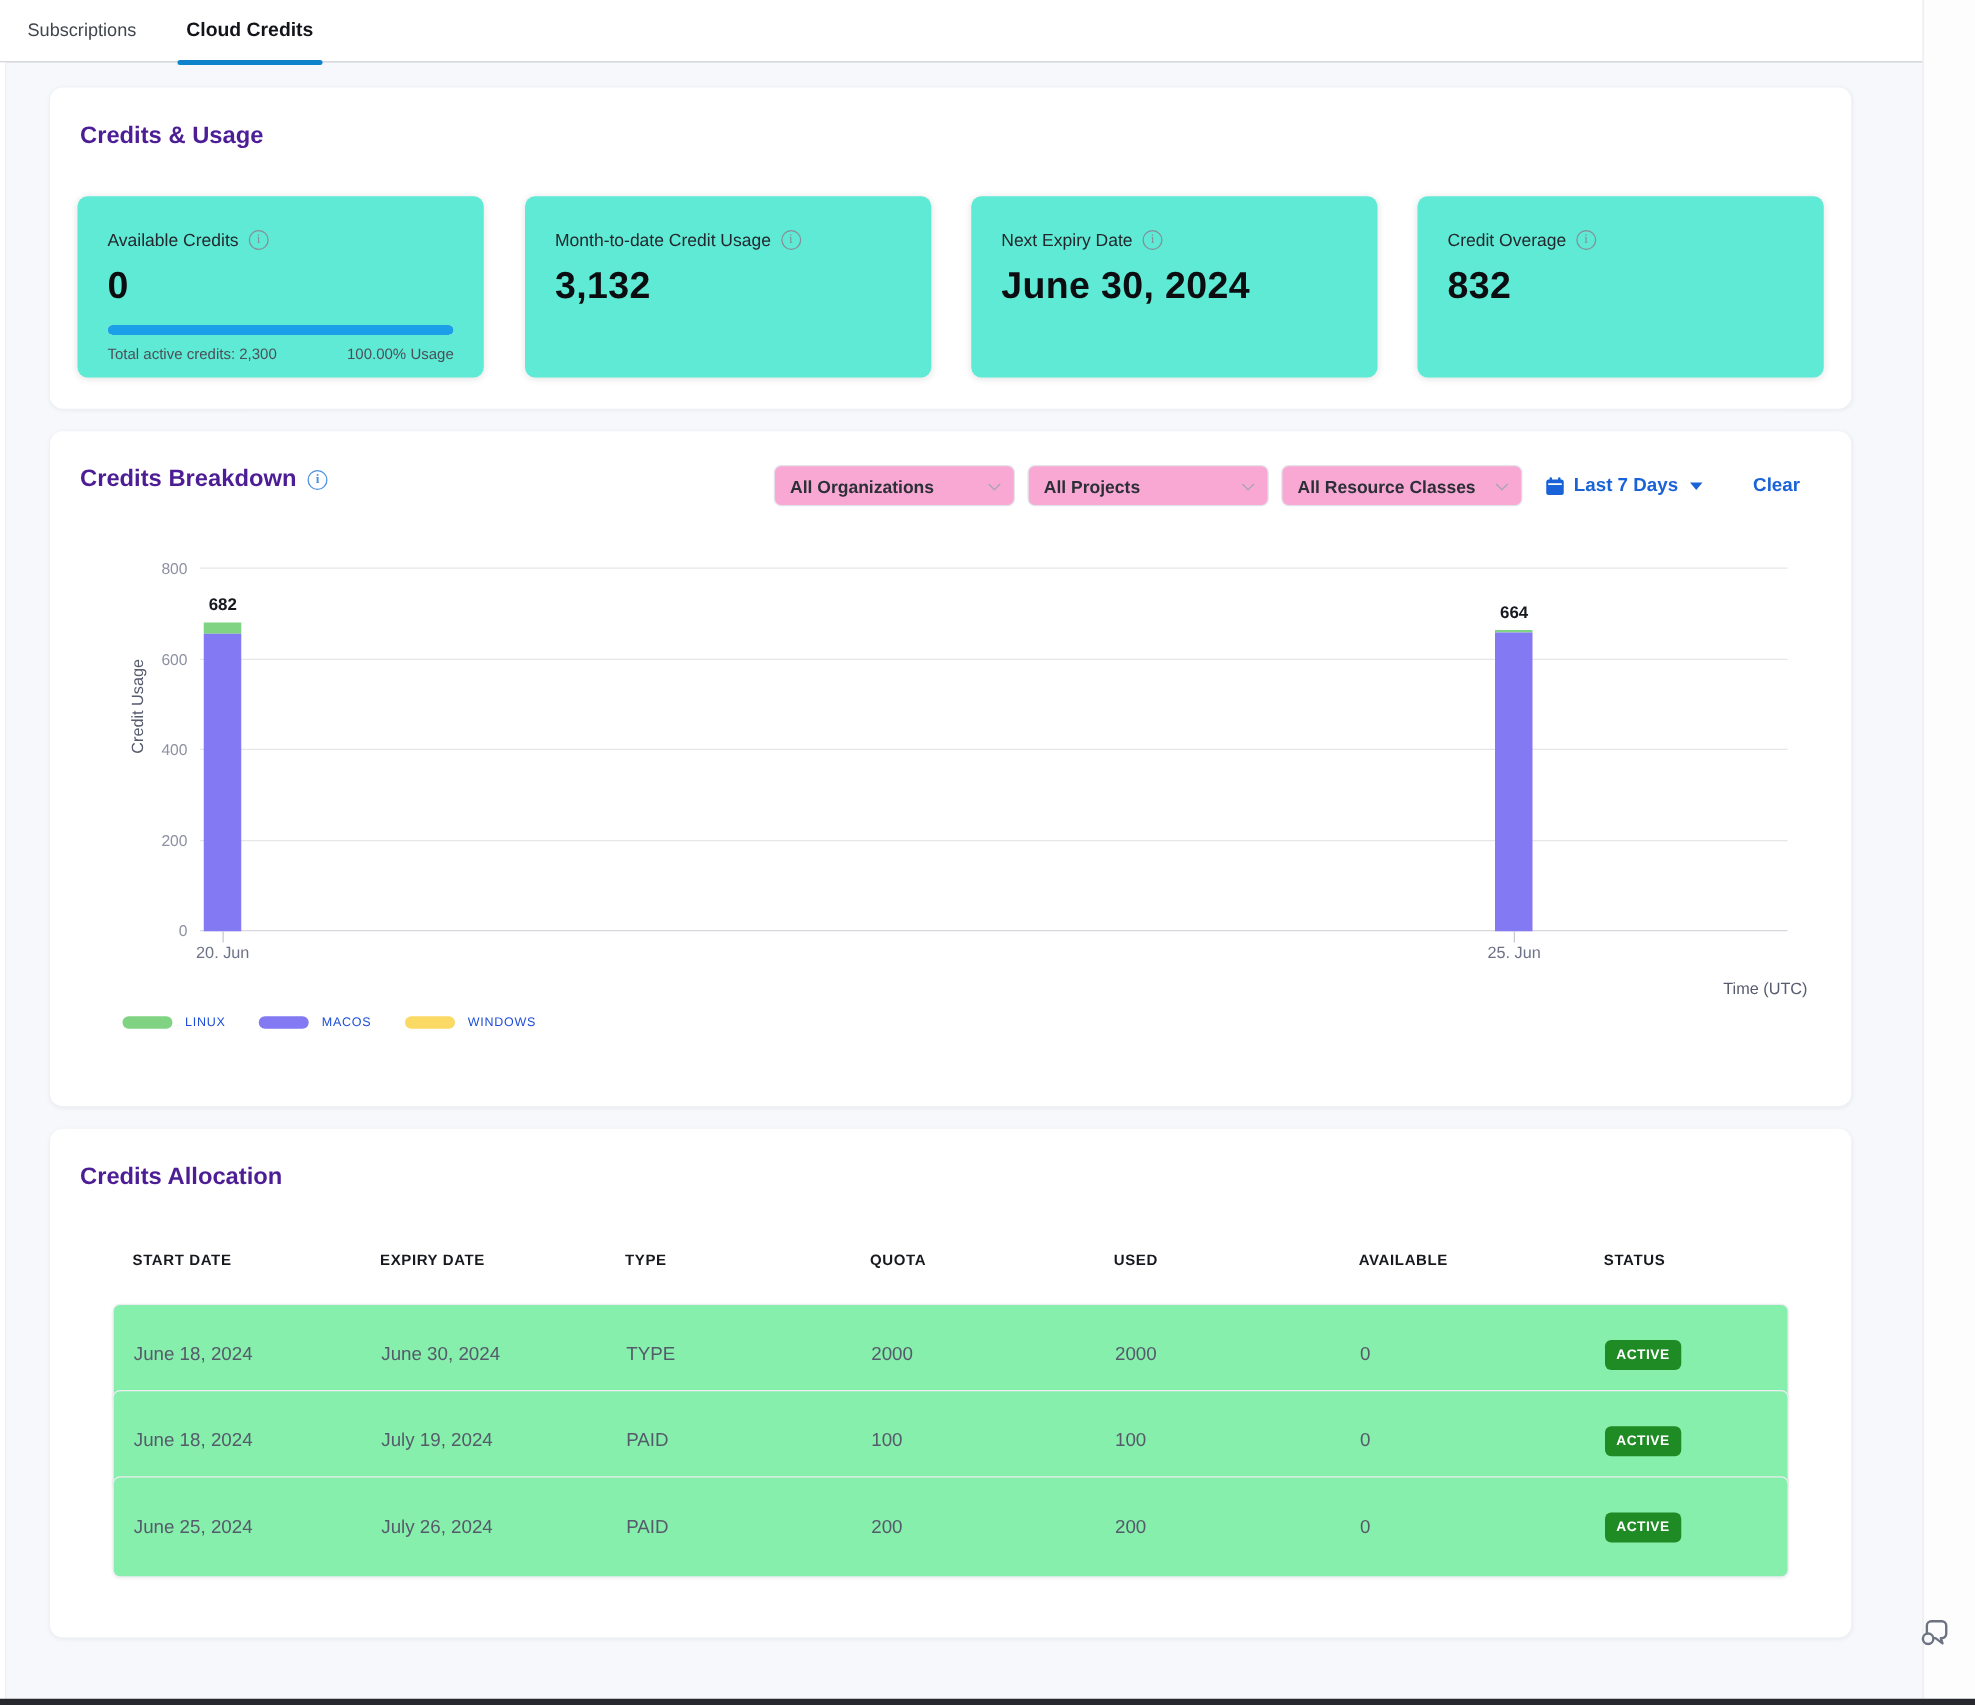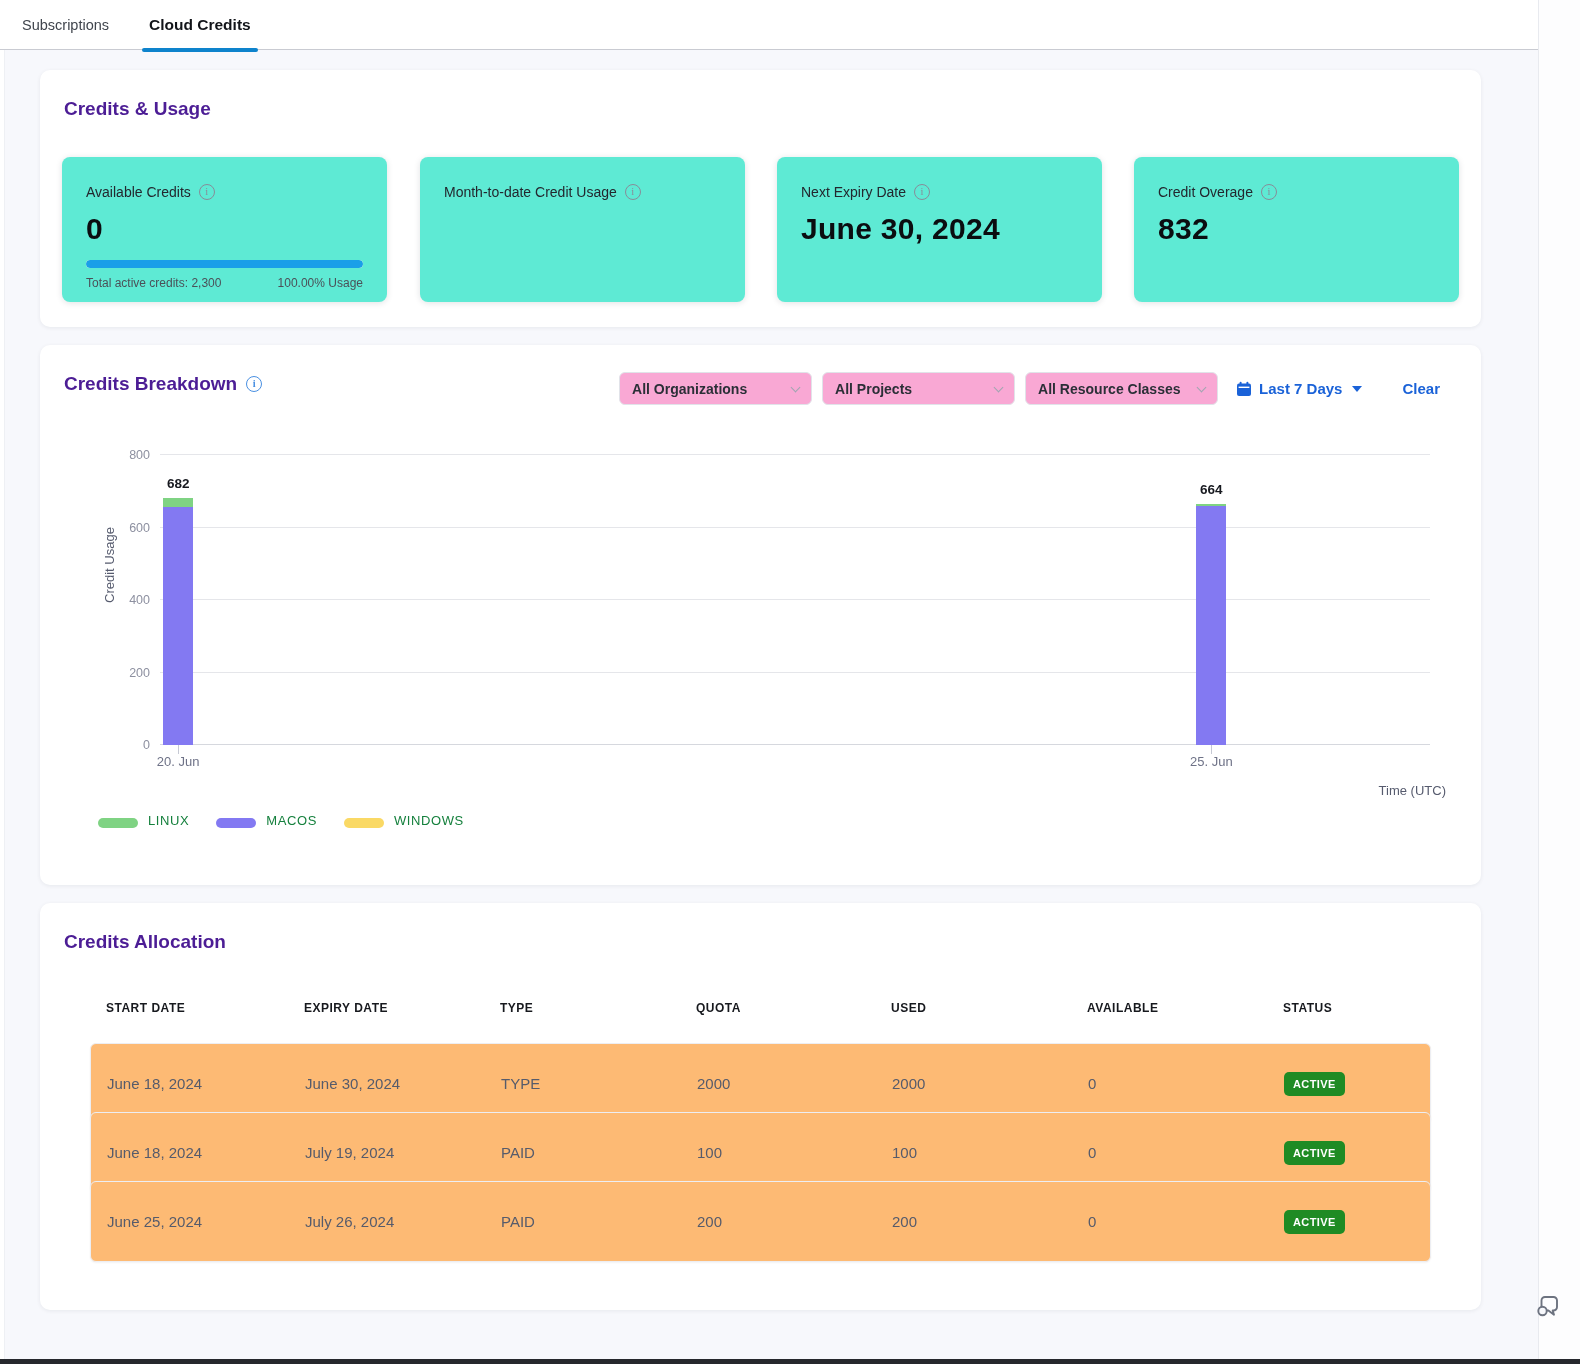--- a/index.html
+++ b/index.html
@@ -62,30 +62,30 @@
   .gridline.zero { background: #d6d8de; }
   .ytick { position: absolute; left: -50px; width: 40px; text-align: right; font-size: 12.5px; color: #8d90a0; }
   .ylabel { position: absolute; left: -58px; top: 148px; transform: rotate(-90deg); transform-origin: 0 0; white-space: nowrap; font-size: 13px; color: #565b6e; }
   .xlabel { position: absolute; right: -16px; top: 328px; font-size: 13px; color: #565b6e; }
   .bar { position: absolute; bottom: 0; width: 30px; display: flex; flex-direction: column-reverse; cursor: pointer; }
   .seg { width: 100%; }
   .bar-total { position: absolute; width: 64px; text-align: center; font-size: 13.5px; font-weight: bold; color: #17191f; }
   .xtick { position: absolute; top: 299px; width: 70px; text-align: center; font-size: 13px; color: #6e7287; }
   .tickmark { position: absolute; top: 290px; width: 1px; height: 9px; background: #c6c9d4; }
   .legend { position: absolute; left: 58px; top: 468px; display: flex; align-items: center; gap: 27px; }
-  .legend-item { display: flex; align-items: flex-end; gap: 10px; font-size: 13px; color: #15803d; letter-spacing: .6px; cursor: pointer; }
+  .legend-item { display: flex; align-items: flex-start; gap: 10px; font-size: 10px; color: #1d4ed8; letter-spacing: .6px; cursor: pointer; }
   .swatch { width: 40px; height: 10px; border-radius: 5px; }
   
   .thead {
     position: absolute; top: 98px; left: 66px; width: 1309px;
     display: grid; grid-template-columns: 198px 196px 196px 195px 196px 196px auto;
     font-size: 12px; font-weight: bold; color: #17191e; letter-spacing: .5px;
   }
   .trow {
-    position: absolute; left: 50px; width: 1341px; height: 81px; background: #fdba74;
+    position: absolute; left: 50px; width: 1341px; height: 81px; background: #86efac;
     border: 1px solid #edeef2; border-radius: 6px; box-shadow: 0 1px 2px rgba(20,24,40,.05);
     display: grid; grid-template-columns: 198px 196px 196px 195px 196px 196px auto;
     padding: 0 16px; align-items: center;
   }
   .r0 { top: 140px; } .r1 { top: 209px; } .r2 { top: 278px; }
   .cell { font-size: 15px; color: #565b6b; }
   .badge {
     display: inline-flex; align-items: center; justify-content: center;
     padding: 6px 9px; border-radius: 5px; color: #fff; font-size: 11px;
     font-weight: bold; letter-spacing: .4px;
@@ -127,20 +127,21 @@
         <span>Total active credits: 2,300</span>
         <span>100.00% Usage</span>
       </div>
     </div>
 
     <div class="stat-card sc1">
       <div class="stat-label-row">
         <span>Month-to-date Credit Usage</span>
         <span class="info-icon"></span>
       </div>
+      <div class="stat-value">3,132</div>
     </div>
 
     <div class="stat-card sc2">
       <div class="stat-label-row">
         <span>Next Expiry Date</span>
         <span class="info-icon"></span>
       </div>
       <div class="stat-value">June 30, 2024</div>
     </div>
 

